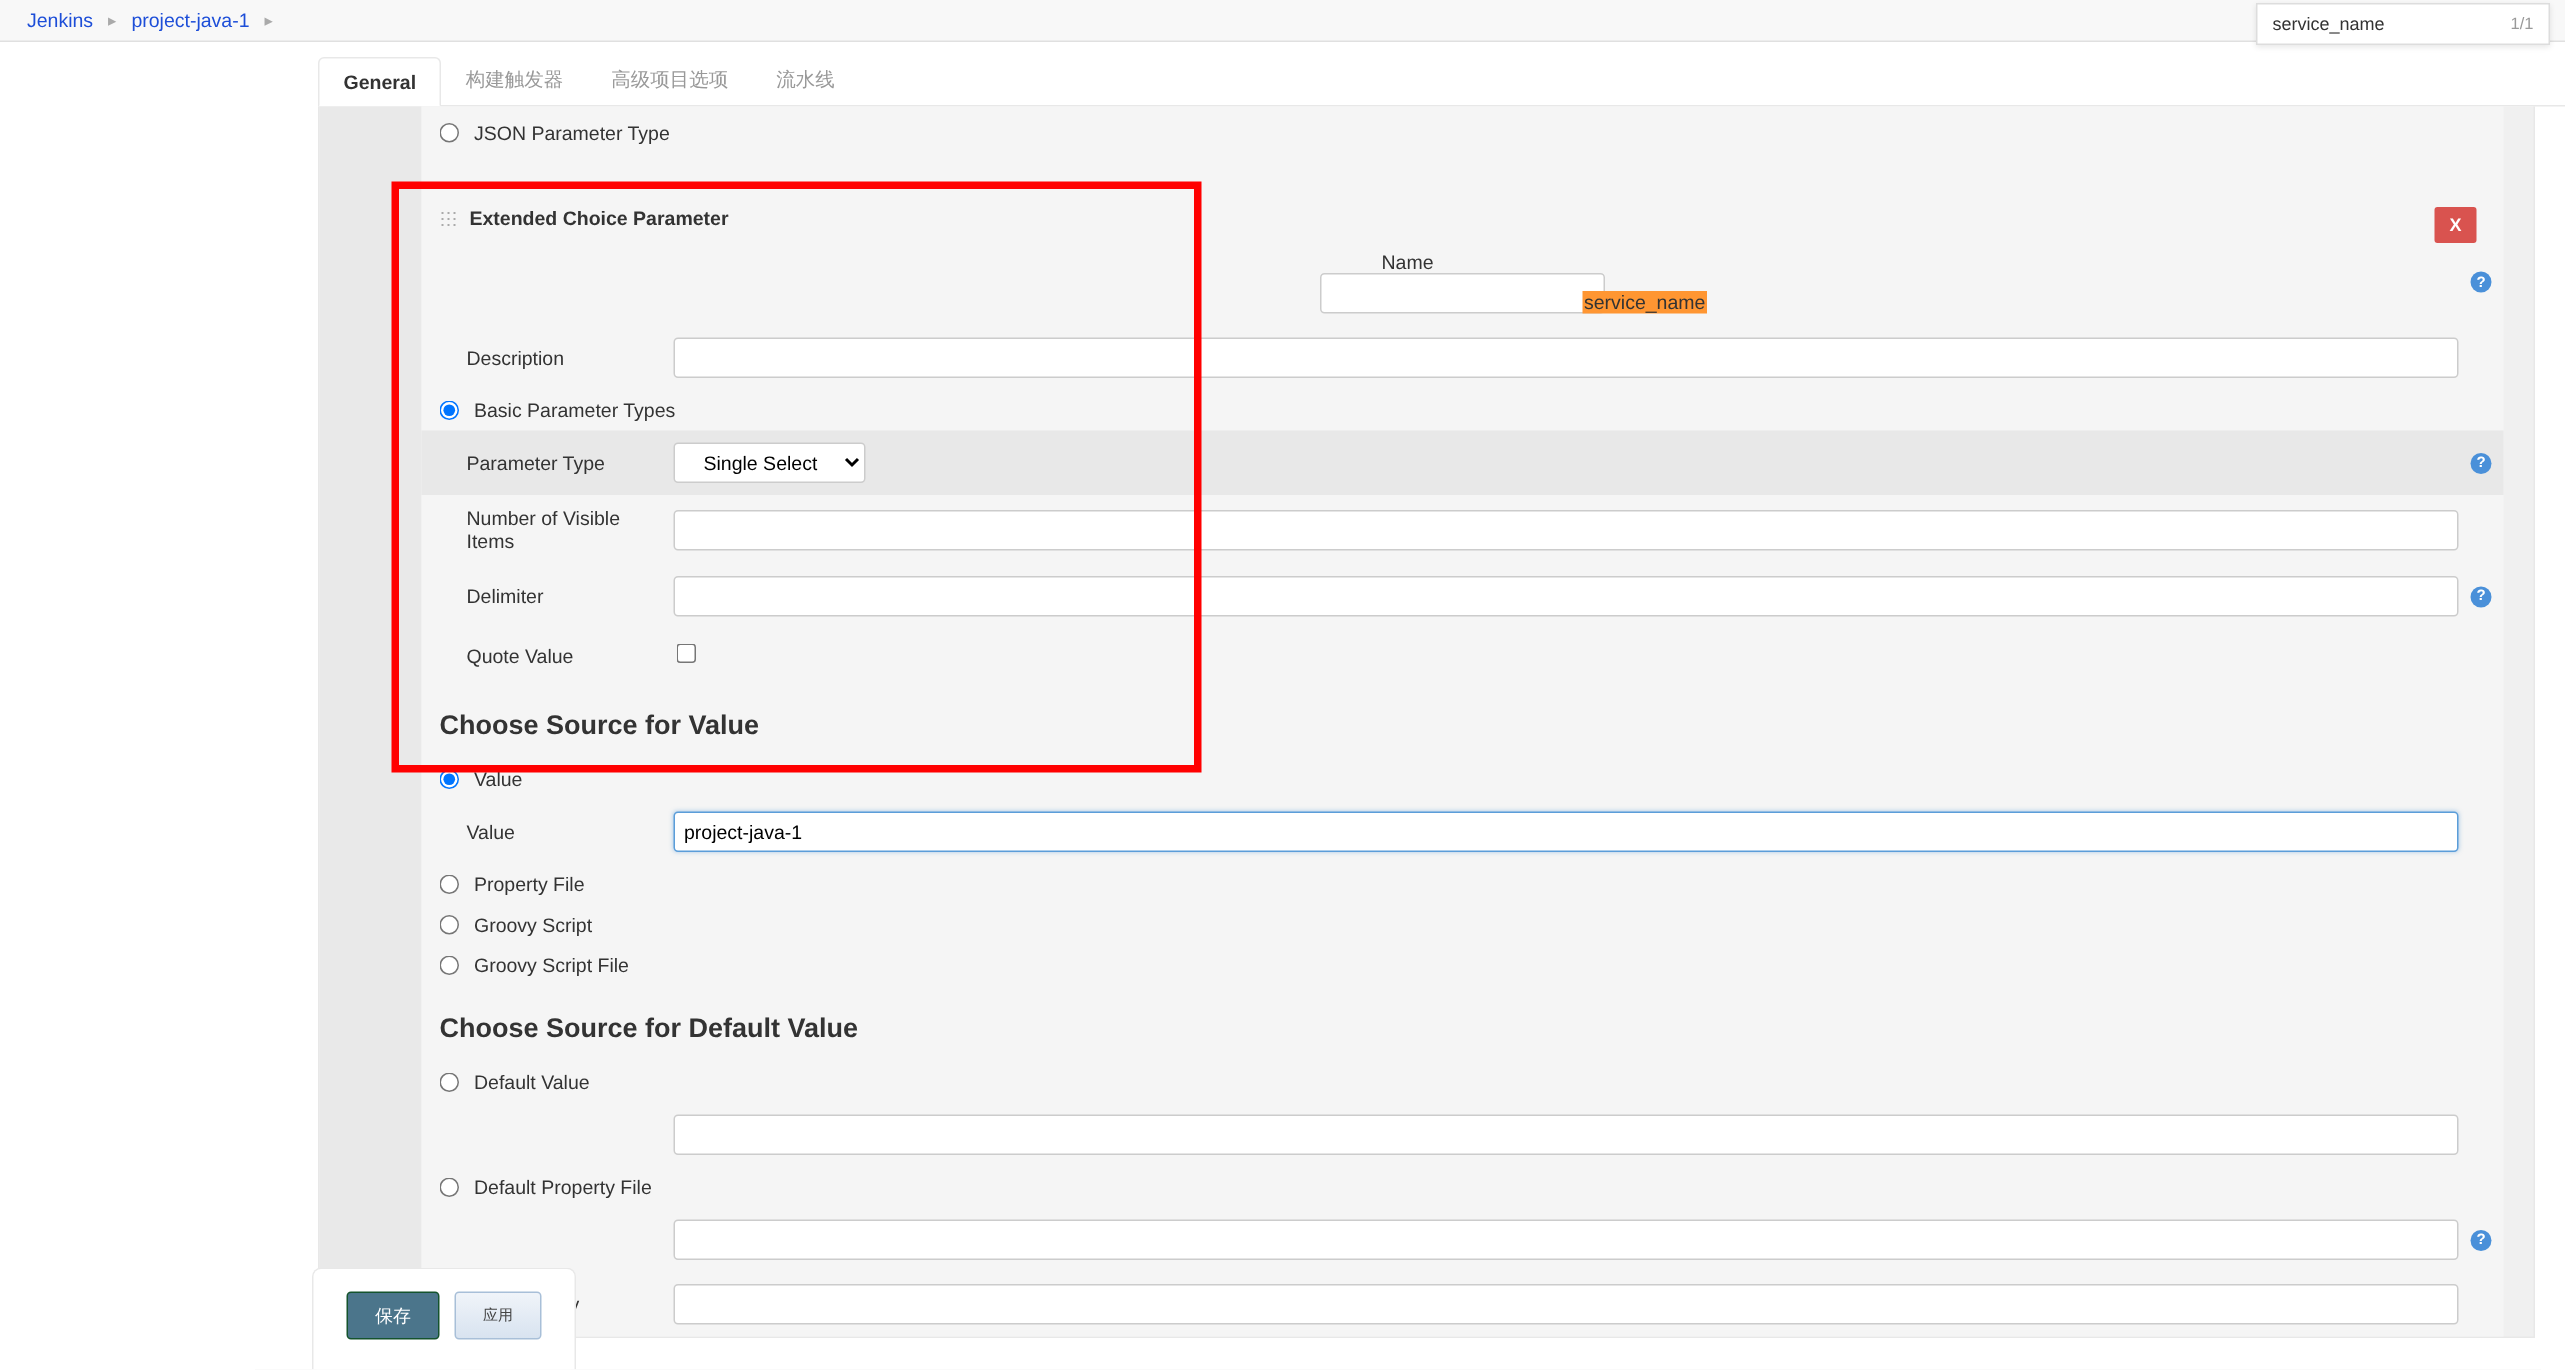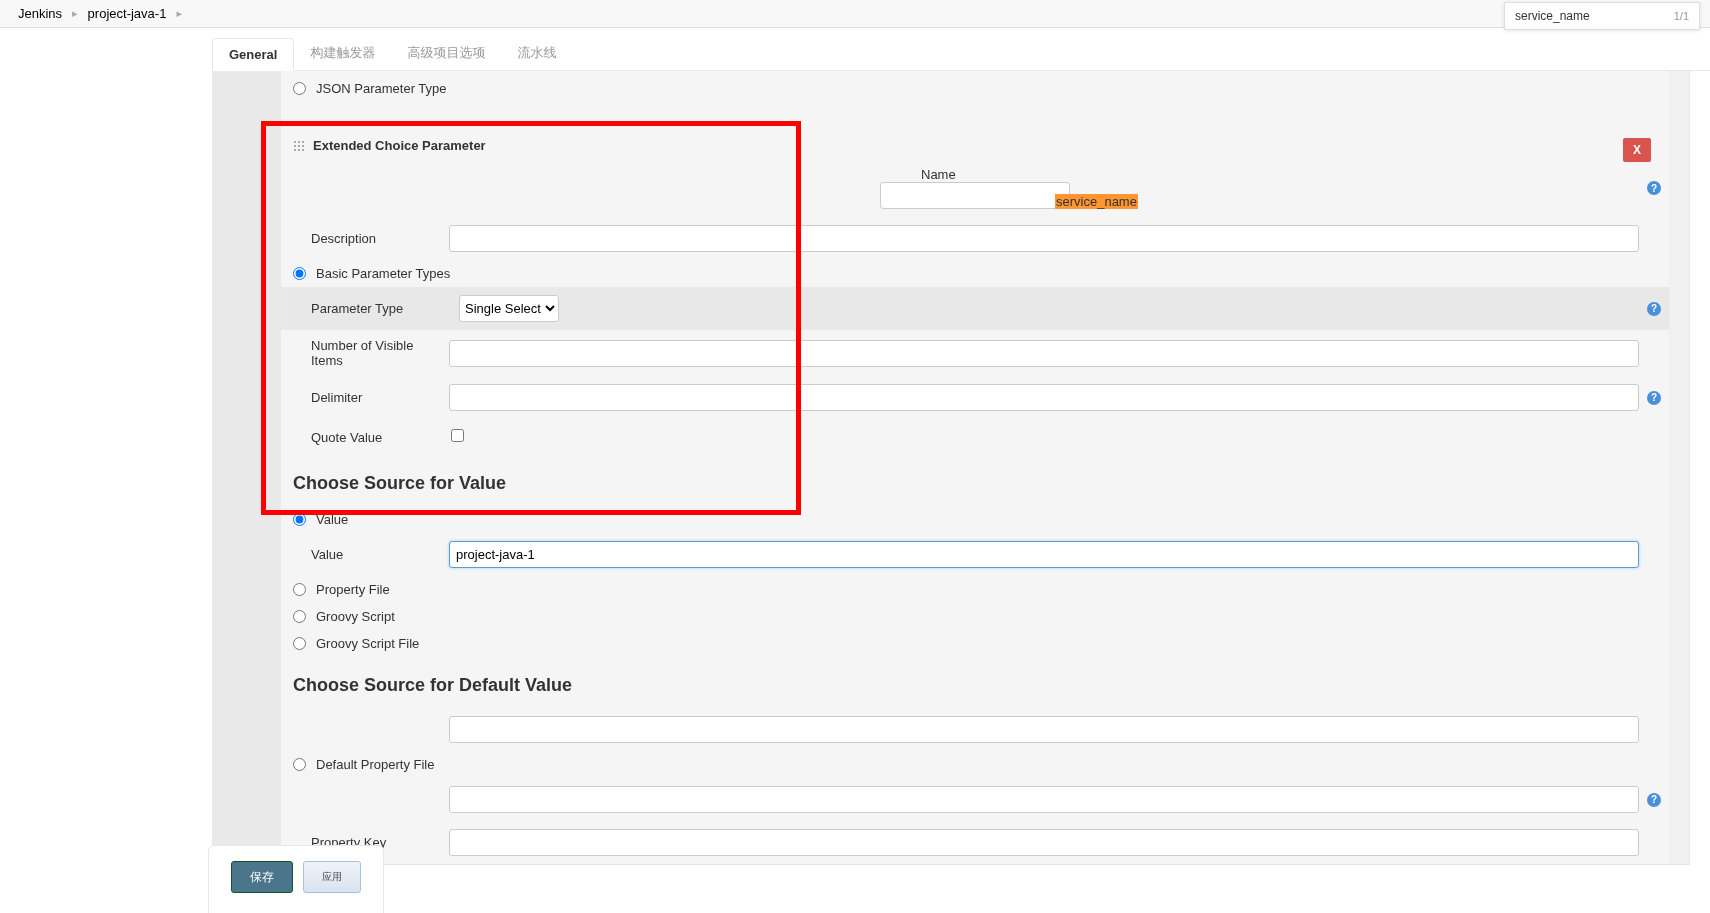--- a/index.html
+++ b/index.html
@@ -16,21 +16,21 @@
     .breadcrumb-bar {
       background: #f8f8f8;
       border-bottom: 1px solid #e0e0e0;
       padding: 6px 18px;
       font-size: 13px;
       color: #555;
       display: flex;
       align-items: center;
     }
     .breadcrumb-item {
-      color: #000000;
+      color: #1d4ed8;
       cursor: pointer;
     }
     .breadcrumb-sep {
       margin: 0 10px;
       color: #aaa;
       font-size: 11px;
     }
     .search-popup {
       position: absolute;
       right: 10px;
@@ -155,26 +155,25 @@
       border: 1px solid #ccc;
       border-radius: 3px;
       font-size: 13px;
       background: #fff;
     }
     .form-input input[type="text"].focused {
       border: 1px solid #5b9dd9;
       box-shadow: 0 0 3px rgba(91,157,217,0.5);
     }
     .form-input select {
-      padding: 4px 1px;
+      padding: 4px 15px;
       border: 1px solid #ccc;
       border-radius: 3px;
       font-size: 13px;
       background: #fff;
-      margin-left: 10px;
     }
     .form-input input[type="checkbox"] {
       margin-left: 2px;
     }
     .highlight {
       background: #ff9632;
       padding: 0 1px;
     }
     .help-icon {
       position: absolute;
@@ -378,20 +377,24 @@
         <span>Groovy Script</span>
       </div>
 
       <div class="row-radio radio-row-indent">
         <input type="radio" style="">
         <span>Groovy Script File</span>
       </div>
 
       <div class="section-title">Choose Source for Default Value</div>
 
+      <div class="row-radio radio-row-indent">
+        <input type="radio" style="">
+        <span>Default Value</span>
+      </div>
 
       <div class="form-row">
         <div class="form-label"></div>
         <div class="form-input">
           <input type="text" value="" style="">
         </div>
       </div>
 
       <div class="row-radio radio-row-indent">
         <input type="radio" style="">

